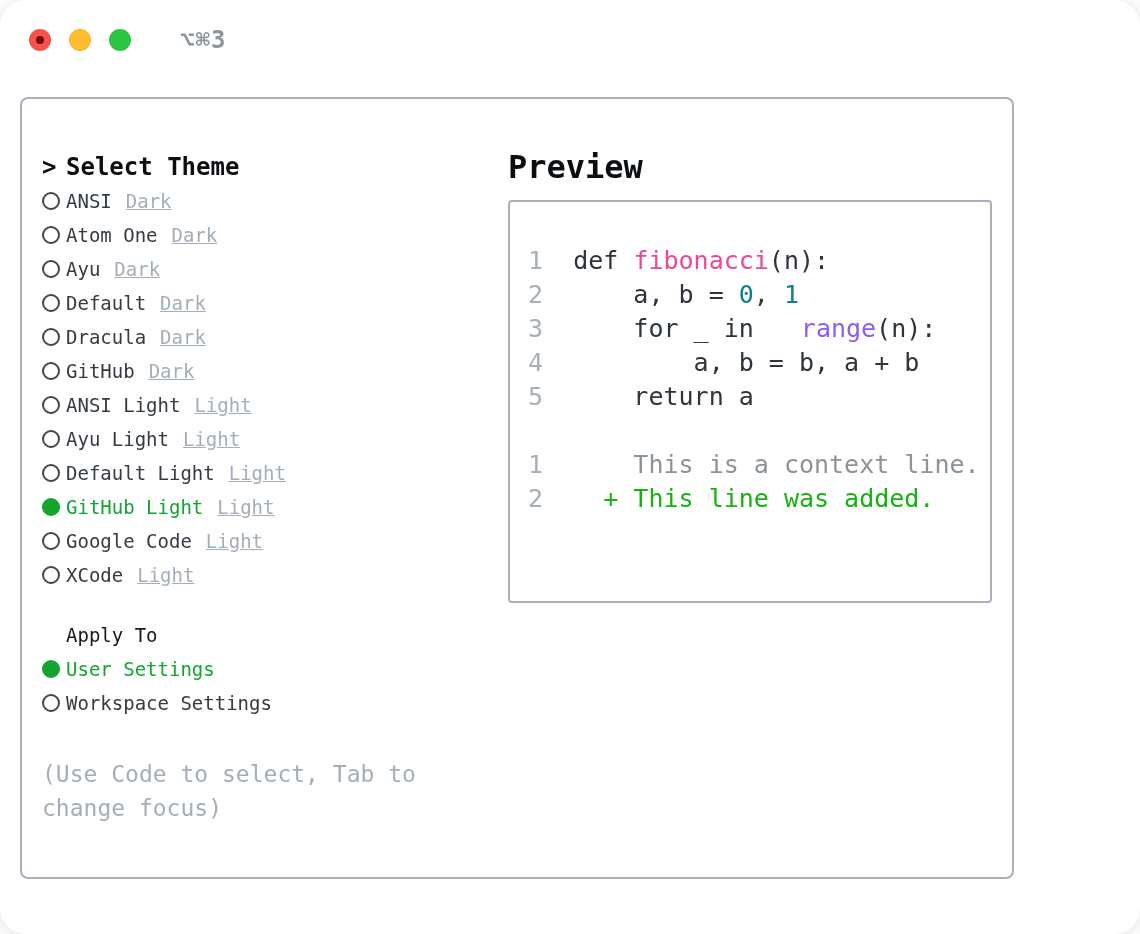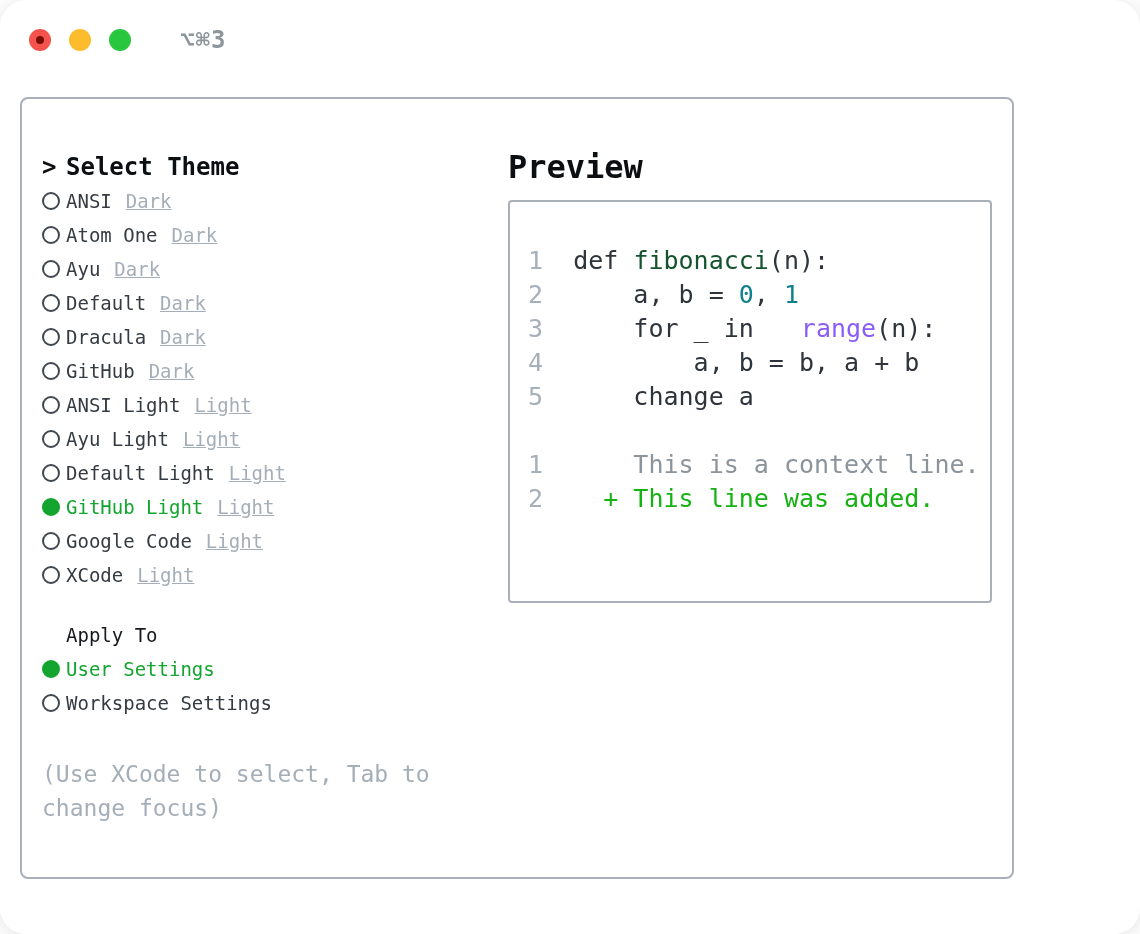--- a/index.html
+++ b/index.html
@@ -35,21 +35,21 @@
   
   .preview-title{position:absolute;left:486px;top:51px;height:34px;display:flex;align-items:center;font-size:32px;font-weight:bold;color:#0c0f12;}
   .preview-box{
     position:absolute;left:486px;top:101px;width:484px;height:403px;
     border:2px solid #a8b1ba;border-radius:4px;box-sizing:border-box;overflow:hidden;background:#fff;
   }
   .code{padding:42px 0 0 18px;font-size:25px;line-height:34px;}
   .code-line{white-space:pre;height:34px;}
   .tok-ln{color:#a6b0ba;}
   .tok-pl{color:#2e343b;}
-  .tok-fn{color:#14532d;}
+  .tok-fn{color:#ec4899;}
   .tok-num{color:#0e7f8c;}
   .tok-bi{color:#8b5cf6;margin-left:32px;}
   .tok-ctx{color:#8b939b;text-align:center;}
   .tok-del{color:#c92c19;}
   .tok-add{color:#16b214;}
 </style>
 </head>
 <body>
 
 <div class="window">
@@ -138,30 +138,30 @@
               <span class="bullet sel"></span>
               <span class="theme-name sel">User Settings</span>
             </div>
             <div class="row">
               <span class="bullet"></span>
               <span class="theme-name">Workspace Settings</span>
             </div>
           </div>
       </div>
 
-      <div class="hint">(Use XCode to select, Tab to change focus)</div>
+      <div class="hint">(Use Code to select, Tab to change focus)</div>
     </div>
 
     <div class="preview-title">Preview</div>
     <div class="preview-box">
       <div class="code" id="code">
           <div class="code-line"><span class="tok-ln">1</span><span class="tok-pl">  def </span><span class="tok-fn">fibonacci</span><span class="tok-pl">(n):</span></div>
           <div class="code-line"><span class="tok-ln">2</span><span class="tok-pl">      a, b = </span><span class="tok-num">0</span><span class="tok-pl">, </span><span class="tok-num">1</span></div>
           <div class="code-line"><span class="tok-ln">3</span><span class="tok-pl">      for _ in </span><span class="tok-bi">range</span><span class="tok-pl">(n):</span></div>
           <div class="code-line"><span class="tok-ln">4</span><span class="tok-pl">          a, b = b, a + b</span></div>
-          <div class="code-line"><span class="tok-ln">5</span><span class="tok-pl">      change a</span></div>
+          <div class="code-line"><span class="tok-ln">5</span><span class="tok-pl">      return a</span></div>
           <div class="code-line"> </div>
           <div class="code-line"><span class="tok-ln">1</span><span class="tok-ctx">      This is a context line.</span></div>
           <div class="code-line"><span class="tok-ln">2</span><span class="tok-add">    + This line was added.</span></div>
         </div>
     </div>
   </div>
 </div>
 
 </body></html>

